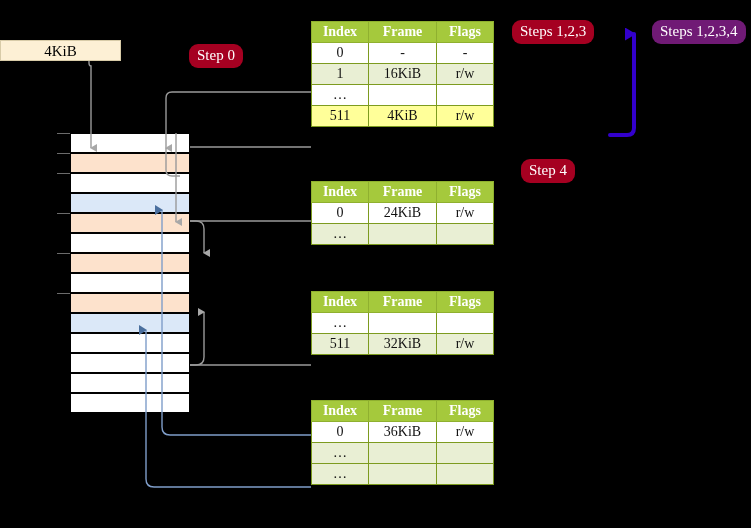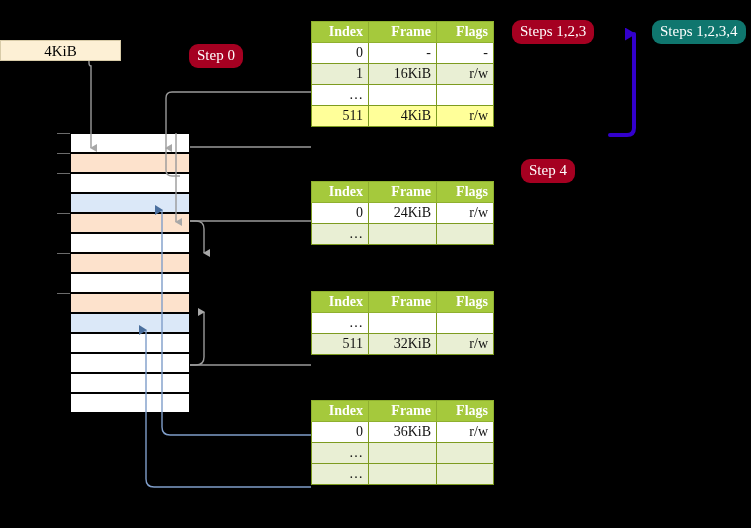--- a/index.html
+++ b/index.html
@@ -11,21 +11,21 @@
     position:absolute;
     font-family:"Liberation Serif", serif;
     font-size:15px;
     line-height:1;
     padding:4px 8px 5px 8px;
     color:#ffffff;
     white-space:nowrap;
     border-radius:9px;
   }
   .badge-red{background:#a50021;}
-  .badge-blue{background:#0f766e;text-align:center;}
+  .badge-blue{background:#701a75;text-align:center;}
 
   
   .kib-box{
     position:absolute;
     background:#fdf0d5;
     border:1px solid #d8cba8;
     color:#000;
     font-size:15px;
     text-align:center;
     line-height:20px;
@@ -39,21 +39,21 @@
     font-size:14px;
     color:#111;
     background:#ffffff;
     table-layout:fixed;
   }
   .ptable td,.ptable th{
     border:1px solid #7d9b1f;
     padding:2px 5px;
     height:20px;
     box-sizing:border-box;
-    text-align:right;
+    text-align:center;
     font-weight:normal;
     vertical-align:middle;
     overflow:hidden;
     white-space:nowrap;
   }
   .ptable th{
     background:#a5c93c;
     color:#ffffff;
     font-weight:bold;
     font-size:14px;

